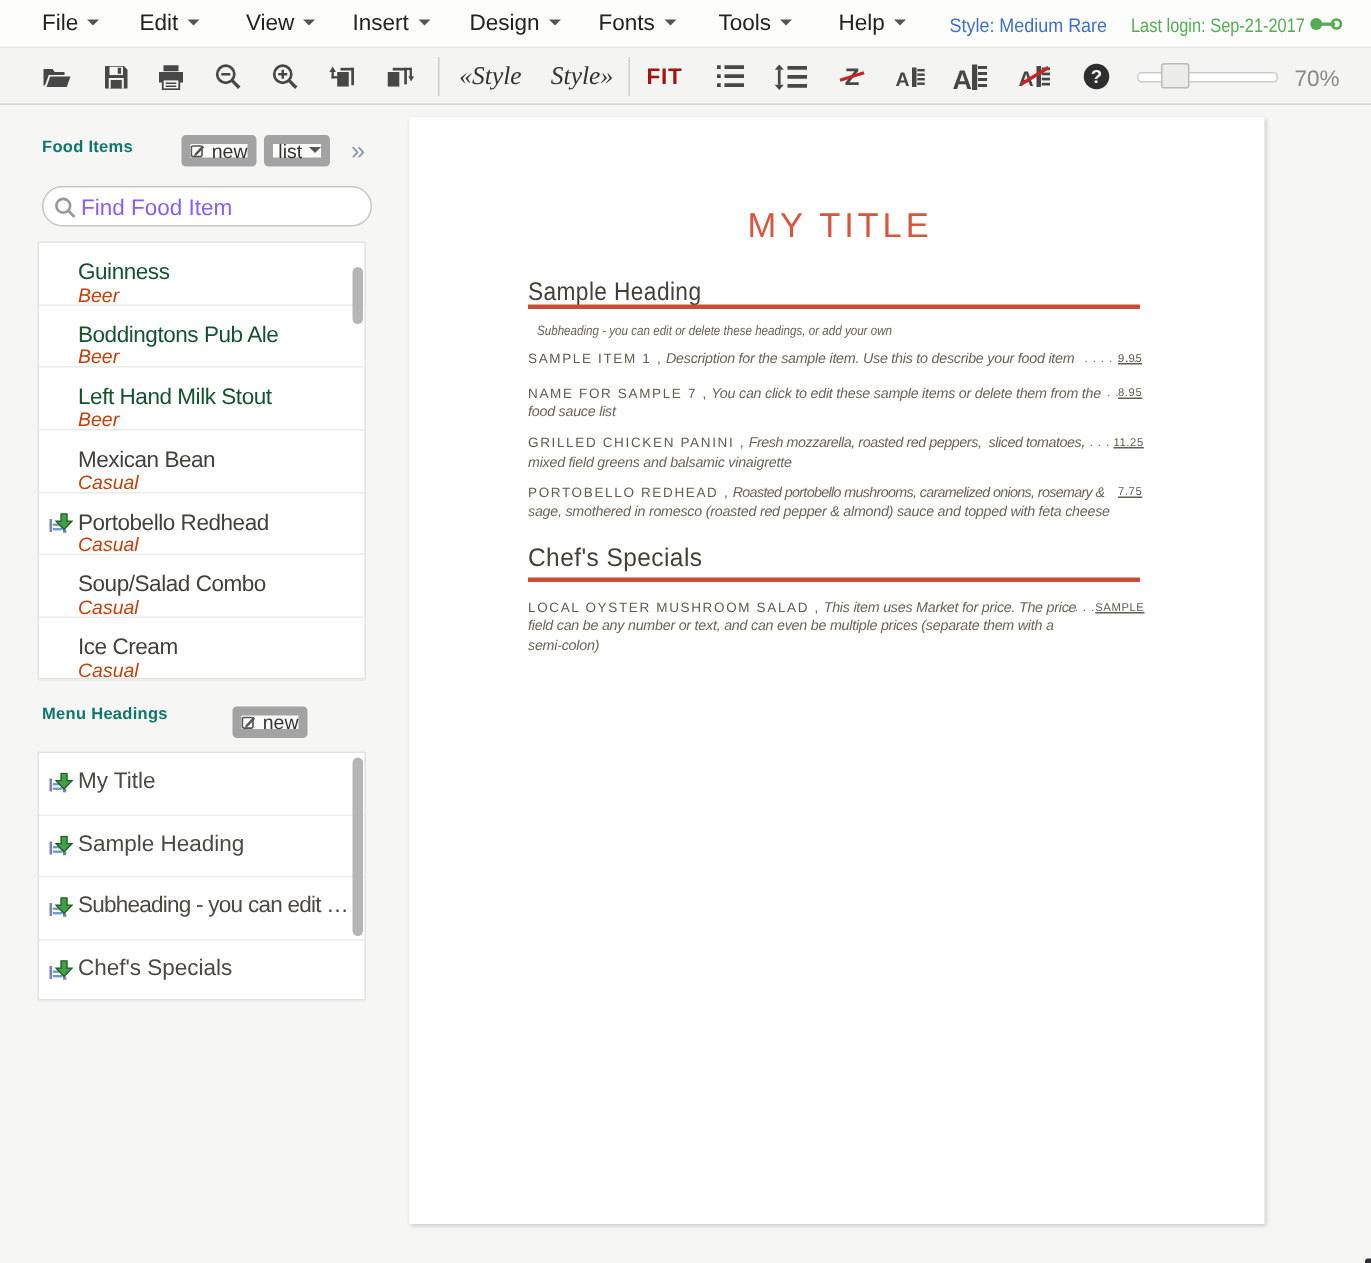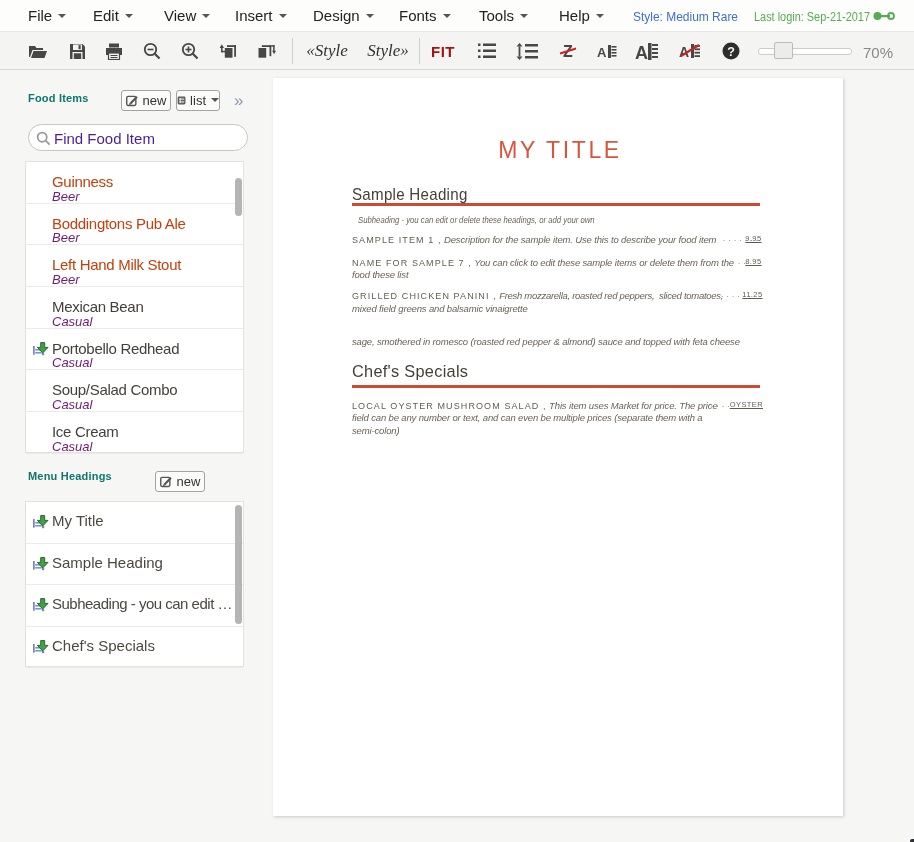--- a/index.html
+++ b/index.html
@@ -13,30 +13,30 @@
 .ticon { position:absolute; top:0; height:38px; display:flex; align-items:center; justify-content:center; color:#404040; }
 .tsep { position:absolute; top:6px; width:1px; height:26px; background:#cfcfcd; }
 .styletxt { font-family:"Liberation Serif", serif; font-style:italic; font-size:17px; color:#333; }
 .fit { font-size:15px; font-weight:bold; color:#a21414; letter-spacing:0.5px; }
 .slidertrack { position:absolute; left:758px; top:48px; width:94px; height:7px; background:#fff; border:1px solid #ccc; border-radius:3px; }
 .sliderhandle { position:absolute; left:774px; top:42px; width:19px; height:17px; background:#ececea; border:1px solid #bbb; border-radius:2px; }
 .zoomtxt { position:absolute; left:863px; top:44px; font-size:15px; color:#888; }
 
 
 .sidehead { position:absolute; font-size:11px; letter-spacing:0.2px; font-weight:bold; color:#0f766e; letter-spacing:0.2px; }
-.btn { position:absolute; height:21px; border:1px solid #a3a3a3; border-radius:3px; background:#fbfbfa; font-size:13px; color:#333; display:flex; align-items:center; justify-content:center; gap:4px; }
+.btn { position:absolute; height:21px; border:6px solid #a3a3a3; border-radius:3px; background:#fbfbfa; font-size:13px; color:#333; display:flex; align-items:center; justify-content:center; gap:4px; }
 .chev { position:absolute; left:234px; top:91px; font-size:17px; color:#8a97ad; }
 .search { position:absolute; left:28px; top:124px; width:220px; height:27px; border:1px solid #c6c6c4; border-radius:14px; background:#fff; }
-.search .ph { position:absolute; left:25px; top:5px; font-size:15px; color:#4c1d95; }
+.search .ph { position:absolute; left:25px; top:5px; font-size:15px; color:#8b5cf6; }
 .listbox { position:absolute; left:25px; width:219px; background:#fff; border:1px solid #e2e2e0; }
 .row { position:relative; height:41.7px; border-bottom:1px solid #ebebea; }
 .row:last-child { border-bottom:none; }
 .iname { position:absolute; left:26px; top:11px; letter-spacing:-0.3px; font-size:15px; color:#433f3b; }
-.iname.used { color:#c2410c; }
-.icat { position:absolute; left:26px; top:26.5px; font-size:13px; font-style:italic; color:#701a75; }
+.iname.used { color:#14532d; }
+.icat { position:absolute; left:26px; top:26.5px; font-size:13px; font-style:italic; color:#c2410c; }
 .thumb { position:absolute; width:7px; border-radius:4px; background:#b5b5b5; }
 .hrow { position:relative; height:41.5px; border-bottom:1px solid #ebebea; }
 .hrow:last-child { border-bottom:none; }
 .htext { position:absolute; left:26px; top:10px; font-size:15px; color:#4c4842; white-space:nowrap; width:180px; overflow:hidden; }
 .inserticon { position:absolute; left:6px; top:13px; }
 
 
 .page { position:absolute; left:273px; top:78px; width:570px; height:738px; background:#fff; box-shadow:1px 1px 3px rgba(0,0,0,0.18); }
 .mytitle { position:absolute; left:0; top:58.5px; width:574px; text-align:center; font-size:23px; letter-spacing:2.6px; color:#d6573f; }
 .mhead { position:absolute; left:79px; font-size:17px; color:#453f37; letter-spacing:0.3px; }
@@ -318,25 +318,26 @@
 </div>
 
 <div class="page">
   <div class="mytitle">MY TITLE</div>
   <div class="mhead" style="top:107px; transform:scaleX(0.89); transform-origin:0 0;">Sample Heading</div>
   <div class="mrule" style="top:125px"></div>
   <div class="msub" style="top:136.5px; transform:scaleX(0.86); transform-origin:0 0;">Subheading - you can edit or delete these headings, or add your own</div>
 
   <div class="mline" style="top:156px"><span class="mname">SAMPLE ITEM 1 ,</span> Description for the sample item. Use this to describe your food item<span class="mdots" style="left:371px">. . . . . . .</span><span class="mprice">9.95</span></div>
   <div class="mline" style="top:178.5px"><span class="mname">NAME FOR SAMPLE 7 ,</span> You can click to edit these sample items or delete them from the<span class="mdots" style="left:386px">. .</span><span class="mprice">8.95</span></div>
-  <div class="mline" style="top:191px">food these list</div>
+  <div class="mline" style="top:191px">food sauce list</div>
   <div class="mline" style="top:211.5px;letter-spacing:-0.28px"><span class="mname">GRILLED CHICKEN PANINI ,</span> Fresh mozzarella, roasted red peppers,&nbsp; sliced tomatoes,<span class="mdots" style="left:369px">. . . . . .</span><span class="mprice" style="right:1.5px">11.25</span></div>
   <div class="mline" style="top:224.5px">mixed field greens and balsamic vinaigrette</div>
+  <div class="mline" style="top:245px;letter-spacing:-0.42px"><span class="mname">PORTOBELLO REDHEAD ,</span> Roasted portobello mushrooms, caramelized onions, rosemary &amp;<span class="mprice">7.75</span></div>
   <div class="mline" style="top:258px">sage, smothered in romesco (roasted red pepper &amp; almond) sauce and topped with feta cheese</div>
 
   <div class="mhead" style="top:283.5px; transform:scaleX(0.96); transform-origin:0 0;">Chef's Specials</div>
   <div class="mrule" style="top:307px"></div>
-  <div class="mline" style="top:321.5px"><span class="mname">LOCAL OYSTER MUSHROOM SALAD ,</span> This item uses Market for price. The price<span class="mdots" style="left:359px">. . . .</span><span class="mprice" style="right:1px">OYSTER</span></div>
+  <div class="mline" style="top:321.5px"><span class="mname">LOCAL OYSTER MUSHROOM SALAD ,</span> This item uses Market for price. The price<span class="mdots" style="left:359px">. . . .</span><span class="mprice" style="right:1px">SAMPLE</span></div>
   <div class="mline" style="top:347px">semi-colon)</div>
   <div class="mline" style="top:334px">field can be any number or text, and can even be multiple prices (separate them with a</div>
 </div>
 
 <div style="position:absolute;left:910px;top:839px;width:4px;height:3px;background:#2e2e38;border-radius:2px 0 0 0"></div>
 
 </body></html>

